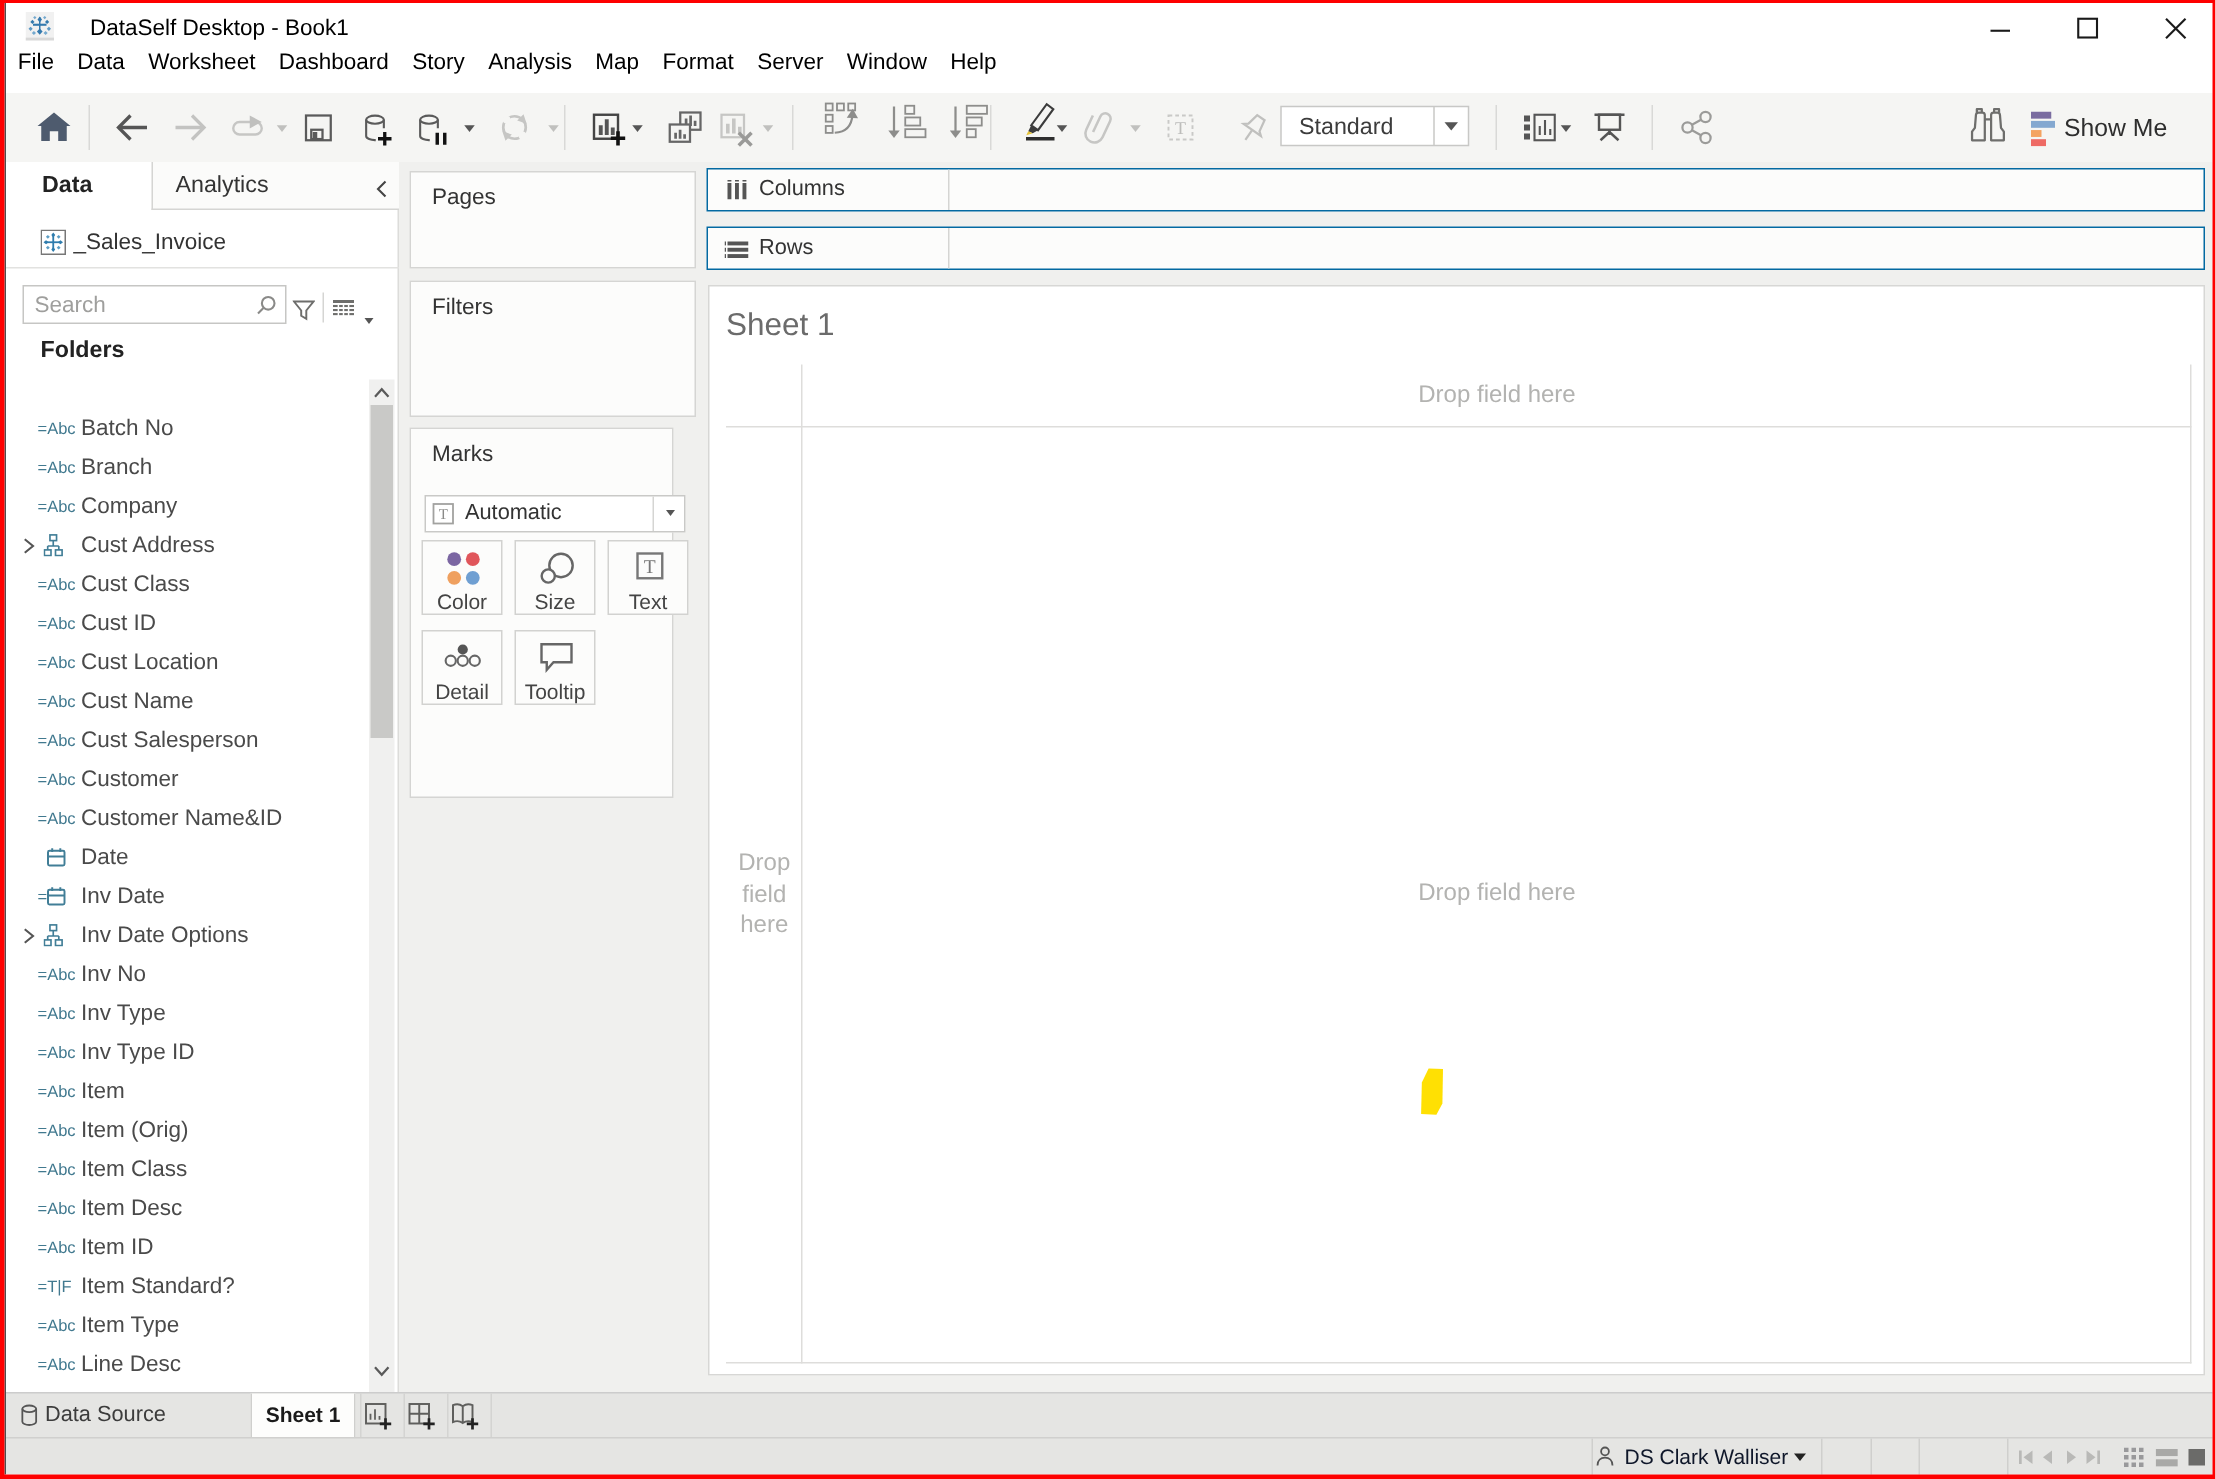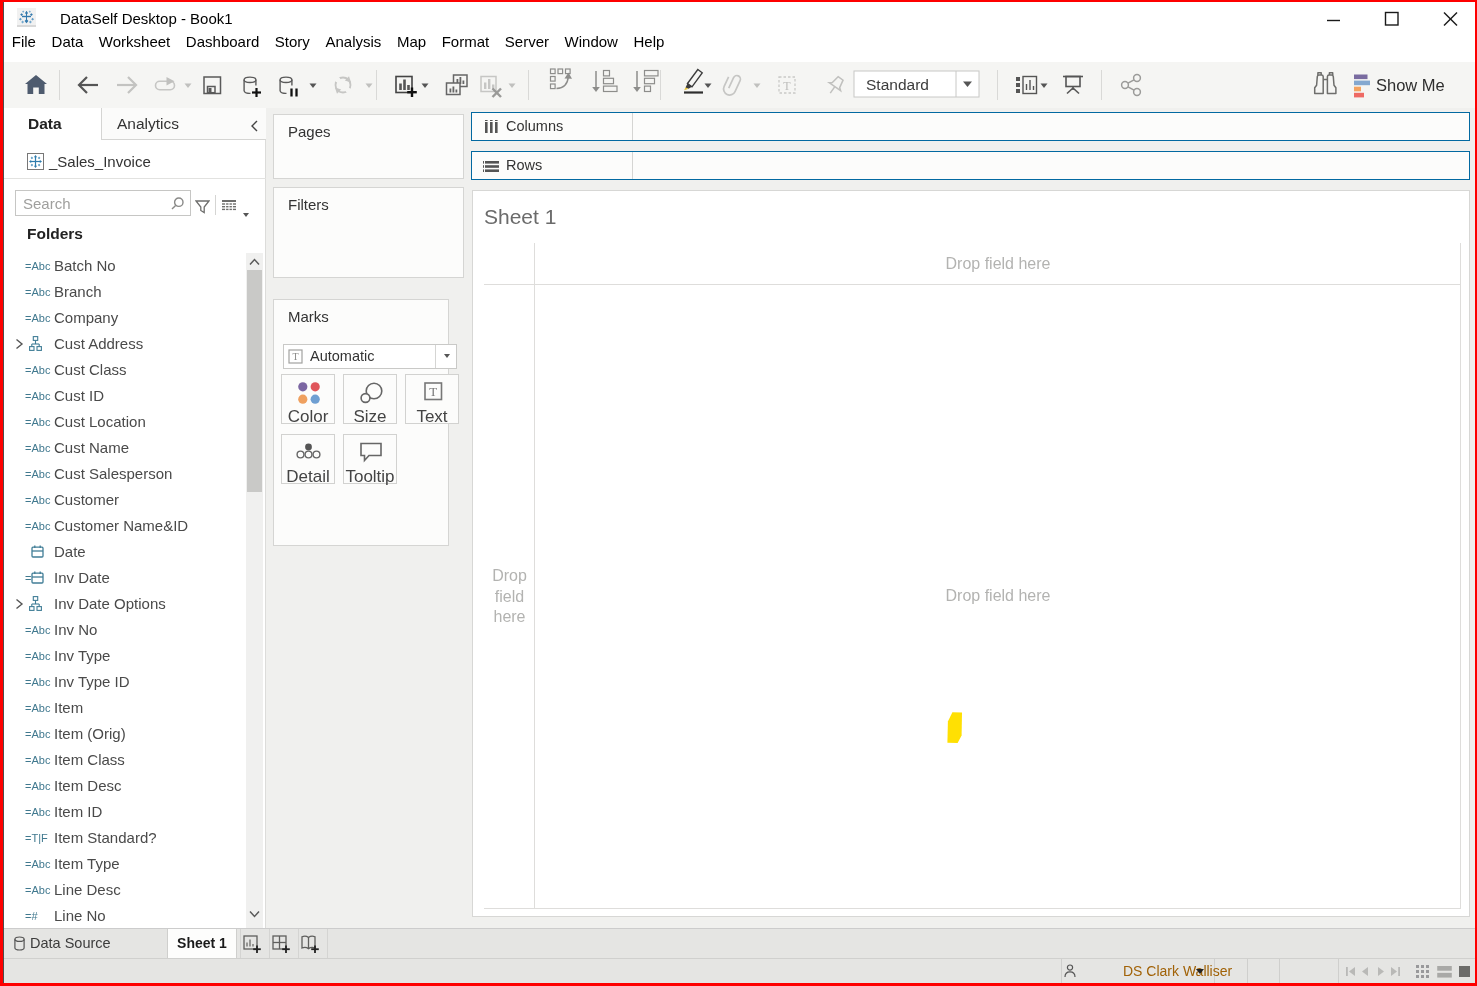--- a/index.html
+++ b/index.html
@@ -28,27 +28,27 @@
   .shelf { position:absolute; background:#fcfcfb; border:1px solid #0369a1;text-align:right; }
   
   #sheet { left:472px; top:190px; width:998px; height:727px; background:#fff; border:1px solid #d7d7d5; }
   .gline { position:absolute; background:#dedddb; }
   .droptext { position:absolute; font-size:16px; color:#b3b3b1; }
   
   #tabbar { left:4px; top:928px; width:1471px; height:30px; background:#e5e5e3; border-top:1px solid #cccccc; }
   #statusbar { left:4px; top:958px; width:1471px; height:25px; background:#e5e5e3; border-top:1px solid #d0d0ce; }
   .ssep { position:absolute; top:0; width:1px; height:24px; background:#cfcfcd; }
   
-  .frow { position:absolute; left:0; width:242px; height:26px; }
+  .frow { position:absolute; left:0; width:242px; height:26px;margin-top:20px; }
   .ftext { position:absolute; left:50px; top:4px; font-size:15px; color:#4a4a4a; white-space:nowrap; }
   .fabc { position:absolute; left:21px; top:6.5px; font-size:11px; color:#41798f; }
   .caret { display:inline-block; width:0; height:0; border-left:3.5px solid transparent; border-right:3.5px solid transparent; border-top:4px solid #777; }
   .mbtn { width:54px; height:50px; border:1px solid #d2d2d0; background:#fcfcfb; text-align:center; }
   .mbtn svg { display:block; margin:3px auto 0; }
-  .mbtn span { font-size:17px; color:#444; display:block; margin-top:-1px; }
+  .mbtn span { font-size:14px; color:#444; display:block; margin-top:-1px; }
 </style>
 </head>
 <body>
 <div class="abs" id="workspace"></div>
 <div class="abs" id="titlebar">
   <svg class="abs" style="left:13px;top:6px" width="19" height="20" viewBox="0 0 19 20">
     <rect x="0" y="0" width="19" height="17" fill="#f1f1f1"></rect>
     <rect x="0" y="17" width="19" height="2" fill="#d8d8d8"></rect>
     <g fill="#3379ad">
       <path d="M9.5 3 L11 5 L9.5 7 L8 5 Z"></path>
@@ -507,21 +507,21 @@
         <path d="M1 1.5 L5.5 6.5 L10 1.5" stroke="#5a5a5a" stroke-width="1.5" fill="none"></path>
       </svg>
   </div>
 </div>
 <div class="abs card" style="left:273px;top:114px;width:191px;height:65px;">
     <span class="cardlabel">Pages</span>
   </div>
 <div class="abs card" style="left:273px;top:187px;width:191px;height:91px;">
     <span class="cardlabel">Filters</span>
   </div>
-<div class="abs card" style="left:273px;top:299px;width:176px;height:247px;">
+<div class="abs card" style="left:273px;top:285px;width:176px;height:247px;">
   <span class="cardlabel">Marks</span>
 
   <div class="abs" style="left:9px;top:44px;width:174px;height:25px;border:1px solid #c9c9c7;background:#fff;">
     <svg style="position:absolute;left:4px;top:4px" width="15" height="15" viewBox="0 0 15 15">
         <rect x="1" y="1" width="13" height="13" fill="none" stroke="#a2a2a0" stroke-width="1.2"></rect>
         <text x="7.5" y="11" font-size="10" fill="#8a8a88" text-anchor="middle" font-family="Liberation Serif, serif">T</text>
       </svg>
     <span style="position:absolute;left:26px;top:3px;font-size:14.5px;color:#333;">Automatic</span>
     <div style="position:absolute;right:20px;top:0;width:1px;height:23px;background:#d5d5d3;"></div>
     <span class="caret" style="position:absolute;right:6px;top:9px;border-top-color:#555;"></span>
@@ -663,21 +663,21 @@
   <div class="ssep" style="left:1210px;"></div>
   <div class="ssep" style="left:1243px;"></div>
   <div class="ssep" style="left:1275px;"></div>
   <div class="ssep" style="left:1334px;"></div>
   <svg style="position:absolute;left:1060px;top:5px" width="12" height="14" viewBox="0 0 12 14">
       <g fill="none" stroke="#555" stroke-width="1.2">
         <circle cx="6" cy="3.6" r="2.6"></circle>
         <path d="M1 13 C1 9.5 3.2 7.8 6 7.8 C8.8 7.8 11 9.5 11 13"></path>
       </g>
     </svg>
-  <span style="position:absolute;left:1079px;top:3.5px;font-size:14px;color:#a16207;margin-left:40px;">DS Clark Walliser</span>
+  <span style="position:absolute;left:1079px;top:3.5px;font-size:14px;color:#0f172a;">DS Clark Walliser</span>
   <span class="caret" style="position:absolute;left:1192px;top:10px;border-top-color:#222;border-left-width:4.5px;border-right-width:4.5px;border-top-width:5.5px;"></span>
   <svg style="position:absolute;left:1342px;top:7px" width="60" height="11" viewBox="0 0 60 11">
     <g fill="#b9b9b7">
       <rect x="0" y="1" width="1.8" height="9"></rect>
         <path d="M9 1 L3 5.5 L9 10 Z"></path>
       <path d="M22 1 L16 5.5 L22 10 Z"></path>
       <path d="M32 1 L38 5.5 L32 10 Z"></path>
       <path d="M45 1 L51 5.5 L45 10 Z"></path>
         <rect x="52.2" y="1" width="1.8" height="9"></rect>
     </g>

